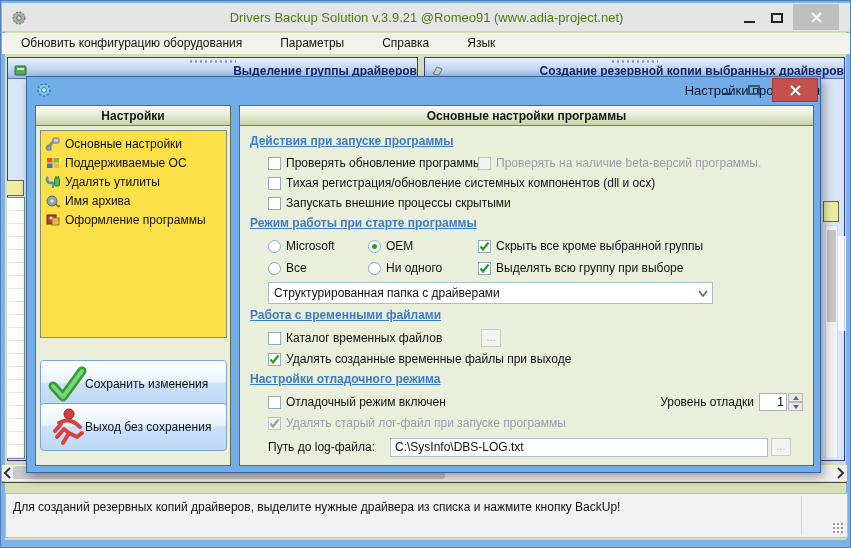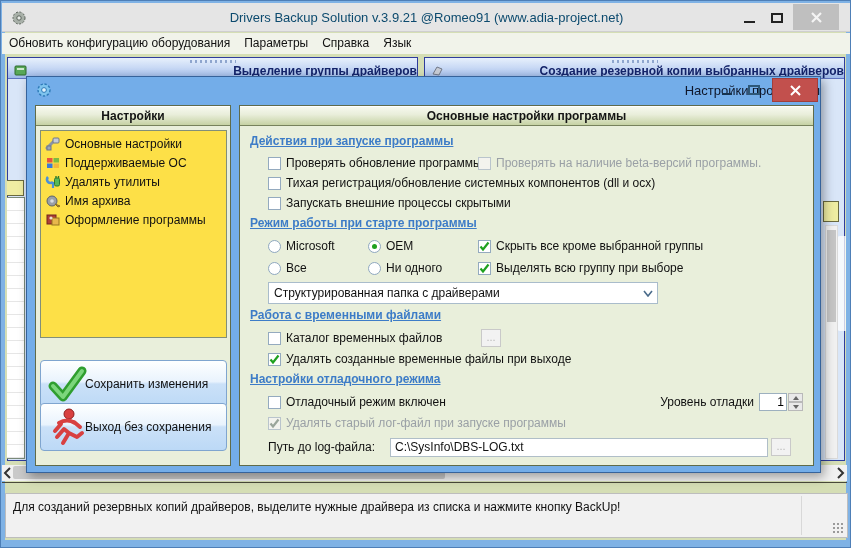--- a/index.html
+++ b/index.html
@@ -7,28 +7,28 @@
   .stage { position:relative; width:851px; height:548px; overflow:hidden; background:#D5DEB5; border:1px solid #4E7FB7; }
 
   
   .edge { position:absolute; background:#7FB2E5; z-index:5; }
   .edge.top { left:0; top:0; width:851px; height:2px; }
   .edge.left { left:0; top:2px; width:4px; height:546px; }
   .edge.right { right:0; top:2px; width:4px; height:546px; }
   .edge.bottom { left:0; bottom:0; width:851px; height:7px; }
 
   .titlebar { position:absolute; left:1px; top:2px; width:849px; height:29px; background:#E5E5E5; border-bottom:1px solid #CFCFCF; z-index:6; }
-  .titlebar .title { position:absolute; left:0; right:0; top:0; height:29px; line-height:29px; text-align:center; font-size:13px; color:#0c4a6e; }
+  .titlebar .title { position:absolute; left:0; right:0; top:0; height:29px; line-height:29px; text-align:center; font-size:13px; color:#4d7c0f; }
   .app-icon { position:absolute; left:9px; top:7px; width:16px; height:16px; }
   .cap-min { position:absolute; right:96px; top:18px; width:11px; height:2px; background:#222; }
   .cap-max { position:absolute; right:68px; top:10px; width:12px; height:10px; border:2px solid #222; background:transparent; }
   .cap-close { position:absolute; right:12px; top:1px; width:46px; height:26px; background:#BFBFBF; display:flex; align-items:center; justify-content:center; }
 
   .menubar { position:absolute; left:1px; top:32px; width:849px; height:21px; background:#F1F3EA; z-index:6; display:flex; align-items:center; font-size:12px; color:#111; }
-  .menubar .mi { padding:0 7px; line-height:21px; }
+  .menubar .mi { padding:0 19px; line-height:21px; }
 
   
   .bg-panel { position:absolute; top:56px; height:404px; border:1px solid #2F3C9C; background:#D9E6F8; z-index:1; }
   .bg-panel .ph { position:relative; height:21px; background:linear-gradient(180deg,#E7F0FC 0%,#C4D6F4 55%,#9DB9E9 100%); border-bottom:1px solid #5F74C0; text-align:right; font-weight:bold; font-size:12px; color:#14246A; line-height:26px; overflow:hidden; }
   .grip { position:absolute; top:2px; left:50%; transform:translateX(-50%); width:46px; height:3px; background:repeating-linear-gradient(90deg,#8FA6CE 0 2px,transparent 2px 5px); }
   .ph-icon { position:absolute; left:6px; top:6px; width:13px; height:13px; }
 
   .sliver-list-left { position:absolute; left:6px; top:196px; width:18px; height:262px; background:#fff; border:1px solid #7a8a7a; border-left:none;
      background-image:repeating-linear-gradient(180deg,#fff 0 12px,#e6e6e6 12px 13px); z-index:2; }
   .tab-left { position:absolute; left:6px; top:179px; width:17px; height:16px; background:#EFEDA2; border:1px solid #6a6a40; border-left:none; z-index:2; }
@@ -82,21 +82,21 @@
   .w100 { width:100px; }
   .w110 { width:110px; }
   .lbl { white-space:nowrap; }
   .dis { color:#9aa0a6; }
 
   .cb { width:13px; height:13px; background:#fff; border:1px solid #94AABF; flex:0 0 13px; display:flex; align-items:center; justify-content:center; }
   .cb.disabled { background:#F3F3EE; border-color:#B9C4CC; }
   .rb { width:13px; height:13px; border-radius:50%; background:#fff; border:1px solid #8FA8C0; flex:0 0 13px; display:flex; align-items:center; justify-content:center; }
   .rb .dot { width:5px; height:5px; border-radius:50%; background:#1FA11F; }
 
-  .combo { margin-left:18px; width:390px; height:22px; background:#fff; border:1px solid #A9BCCB; display:flex; align-items:center; margin-top:3px; margin-bottom:4px; }
+  .combo { margin-left:18px; width:445px; height:22px; background:#fff; border:1px solid #A9BCCB; display:flex; align-items:center; margin-top:3px; margin-bottom:4px; }
   .combo .cval { flex:1; padding-left:5px; }
   .combo .carrow { flex:0 0 18px; display:flex; justify-content:center; }
 
   .tf { height:19px; background:#fff; border:1px solid #B0BEC8; font-family:inherit; font-size:12px; padding:0 4px; color:#111; }
   .tf.gray { color:#8a8f94; }
   .browse { width:20px; height:18px; background:#F2F2F2; border:1px solid #C9C9C9; color:#B9B9B9; font-size:11px; line-height:14px; text-align:center; margin-left:3px; }
   .spin { display:flex; align-items:center; }
   .spin input { width:28px; height:18px; border:1px solid #9DB0BF; font-size:12px; text-align:right; padding-right:2px; font-family:inherit; }
   .spin .udc { display:flex; flex-direction:column; margin-left:1px; }
   .spin .ud { width:15px; height:9px; background:#E9E9E9; border:1px solid #B9B9B9; display:flex; align-items:center; justify-content:center; }

